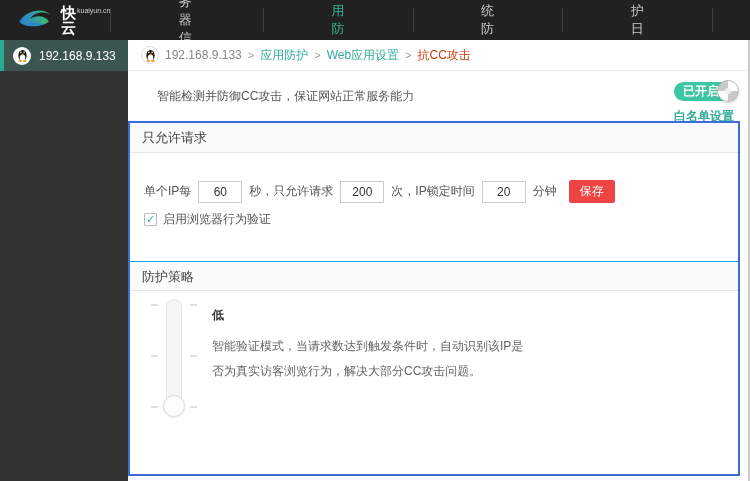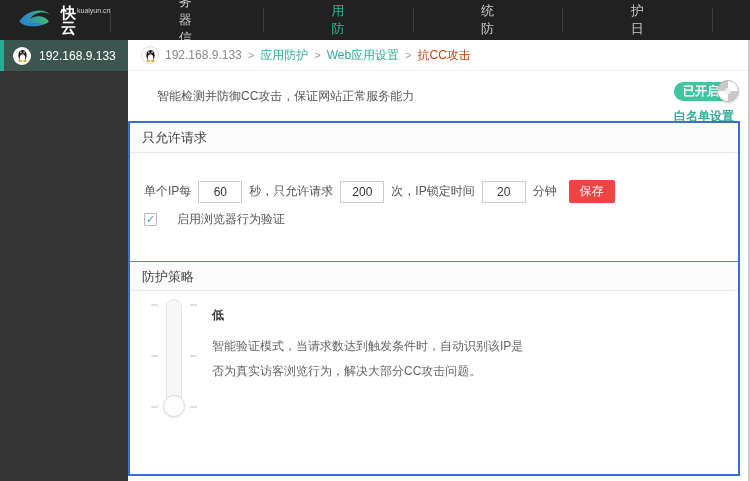--- a/index.html
+++ b/index.html
@@ -47,21 +47,21 @@
   
   .panel { position:absolute; left:0; top:81px; width:612px; height:355px; border:2px solid #3c6cd7; background:#fff; }
   .section-header { height:30px; line-height:30px; padding-left:12px; font-size:13px; color:#444; background:#fbfbfb; border-bottom:1px solid #e6e6e6; }
   .section-header.second { margin-top:34px; border-top:1px solid #0ea5e9; }
 
   .form-row { margin:27px 0 0 14px; display:flex; align-items:center; font-size:12px; color:#555; }
   .num-input { width:44px; height:22px; border:1px solid #ccc; text-align:center; font-size:12px; color:#333; margin:0 7px; font-family:inherit; }
   .num-input:first-of-type { margin-left:7px; }
   .save-btn { margin-left:12px; width:46px; height:23px; background:#ef4444; color:#fff; border:none; border-radius:2px; font-size:12px; cursor:pointer; font-family:inherit; }
 
-  .checkbox-row { margin:9px 0 0 14px; height:15px; display:flex; align-items:center; gap:20px; font-size:12px; color:#555; }
+  .checkbox-row { margin:9px 0 0 14px; height:15px; display:flex; align-items:center; gap:6px; font-size:12px; color:#555; }
   .checkbox { width:13px; height:13px; border:1px solid #b9b9b9; background:#fff; display:inline-flex; align-items:center; justify-content:center; cursor:pointer; border-radius:1px; }
   .checkbox.checked::after { content:"✓"; color:#2fae9a; font-size:11px; font-weight:bold; line-height:1; }
 
   .strategy { display:flex; padding:8px 0 0 20px; }
   .slider-wrap { position:relative; width:48px; height:124px; flex:0 0 auto; }
   .slider-track { position:absolute; left:50%; margin-left:-8px; top:0; width:16px; height:116px; border-radius:8px; background:#f6f6f6; border:1px solid #e4e4e4; }
   .slider-knob { position:absolute; left:50%; margin-left:-11px; top:96px; width:22px; height:22px; border-radius:50%; background:#fdfdfd; border:1px solid #dcdcdc; box-shadow:0 1px 2px rgba(0,0,0,.08); cursor:pointer; }
   .tick { position:absolute; width:7px; height:2px; background:#dedede; }
   .tick.l { left:1px; } .tick.r { right:1px; }
   .tick.t { top:5px; } .tick.m { top:56px; } .tick.b { top:107px; }

